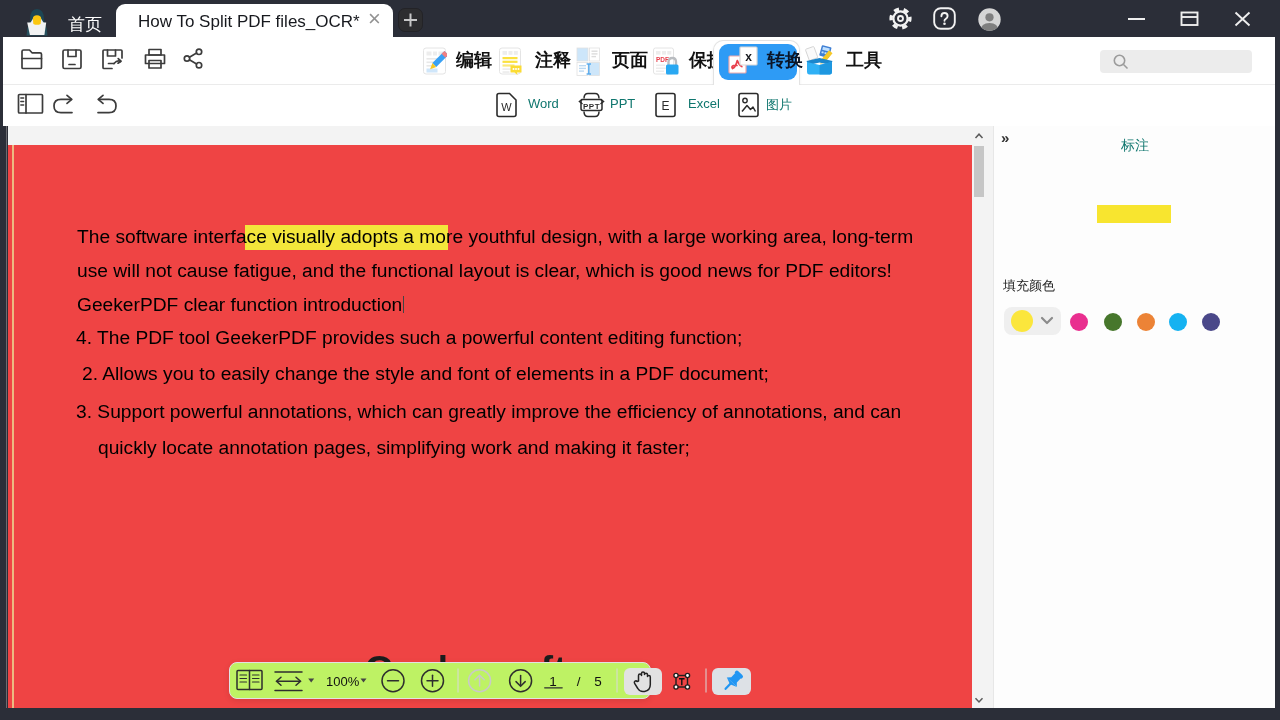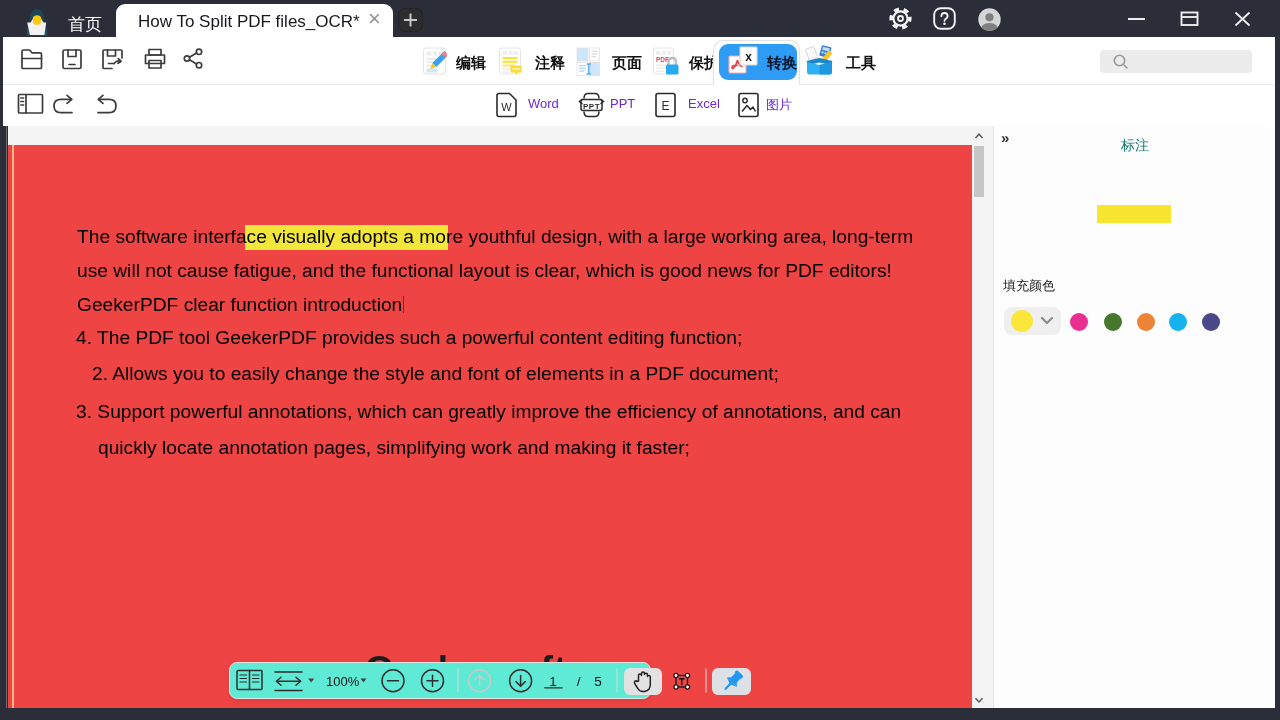--- a/index.html
+++ b/index.html
@@ -8,48 +8,48 @@
 .abs { position:absolute; }
 
 #titlebar { position:absolute; left:0; top:0; width:1280px; height:37px; background:#2b2e38; }
 #hometxt { position:absolute; left:68px; top:13px; color:#fff; font-size:17px; }
 #tab { position:absolute; left:116px; top:4px; width:277px; height:33px; background:#fff; border-radius:9px 9px 0 0; }
 #tabtxt { position:absolute; left:22px; top:8px; font-size:17px; color:#17191e; font-weight:500; white-space:nowrap; }
 #tabx { position:absolute; left:252px; top:2px; font-size:22px; color:#929292; font-weight:300; }
 #plusbtn { position:absolute; left:398px; top:8px; width:25px; height:24px; background:#2d2d2f; border-radius:7px; border:1px solid #232327; }
 
 #row1 { position:absolute; left:3px; top:37px; width:1272px; height:48px; background:#fff; border-bottom:1px solid #ebebeb; }
-.tbtxt { position:absolute; top:17px; font-size:15px; color:#111; font-weight:700;font-family:Liberation Mono, monospace; }
+.tbtxt { position:absolute; top:11px; font-size:18px; color:#111; font-weight:700;font-family:Liberation Mono, monospace; }
 #convtab { position:absolute; left:710px; top:3px; width:87px; height:45px; background:#fff; border:1px solid #e3e3e3; border-bottom:none; border-radius:10px 10px 0 0; box-shadow:0 1px 3px rgba(0,0,0,0.06); }
 #convbtn { position:absolute; left:716px; top:7px; width:78px; height:36px; background:#2e9bf5; border-radius:9px; }
 #searchbox { position:absolute; left:1097px; top:13px; width:152px; height:23px; background:#ececec; border-radius:4px; }
 
 #row2 { position:absolute; left:3px; top:85px; width:1272px; height:41px; background:#fff; }
-.r2txt { position:absolute; top:11px; font-size:13px; color:#6d28d9; }
+.r2txt { position:absolute; top:11px; font-size:13px; color:#0f766e; }
 
 #content { position:absolute; left:8px; top:126px; width:985px; height:582px; background:#f3f3f3; }
 #page { position:absolute; left:0; top:19px; width:964px; height:563px; background:#ef4444; }
 #leftstrip { position:absolute; left:0; top:126px; width:7px; height:582px; background:#2b2e38; border-right:1px solid #6b6b70; }
 .docline { position:absolute; font-size:19.2px; color:#000; white-space:nowrap; line-height:20px; }
 #hilite { position:absolute; left:237px; top:80px; width:203px; height:25px; background:#f3e63b; }
 #bigheading { position:absolute; left:357px; top:505px; font-size:37px; font-weight:700; color:#1c1c1c; white-space:nowrap; line-height:40px; letter-spacing:0.9px; }
 #cursor { position:absolute; left:395px; top:151px; width:1px; height:17px; background:#444; }
 
 #vsb { position:absolute; left:965px; top:0; width:12px; height:582px; }
 #vsbthumb { position:absolute; left:0.5px; top:20px; width:10px; height:51px; background:#c6c6c6; }
 
 #panel { position:absolute; left:993px; top:126px; width:282px; height:582px; background:#fdfdfd; border-left:1px solid #e7e7e7; }
 #paneltitle { position:absolute; left:0; top:11px; width:282px; text-align:center; font-size:14px; color:#0f766e; }
 #collapse { position:absolute; left:7px; top:3px; font-size:15px; color:#333; font-weight:700; }
 #swatch { position:absolute; left:103px; top:79px; width:74px; height:18px; background:#f8e52f; }
 #filllabel { position:absolute; left:9px; top:151px; font-size:13px; color:#222; }
 #dropdown { position:absolute; left:10px; top:181px; width:57px; height:28px; background:#efefef; border-radius:8px; }
 .cdot { position:absolute; top:187px; width:18px; height:18px; border-radius:50%; }
 
-#btoolbar { position:absolute; left:229px; top:662px; width:422px; height:37px; background:#5eead4; border:1px solid #e2e2e2; border-radius:8px; box-shadow:0 2px 6px rgba(0,0,0,0.10); }
+#btoolbar { position:absolute; left:229px; top:662px; width:422px; height:37px; background:#bef264; border:1px solid #e2e2e2; border-radius:8px; box-shadow:0 2px 6px rgba(0,0,0,0.10); }
 #handbtn { position:absolute; left:394px; top:5px; width:38px; height:27px; background:#e2e2e2; border-radius:6px; }
 #pinbtn { position:absolute; left:482px; top:5px; width:39px; height:27px; background:#dde1e6; border-radius:6px; }
 
 #rightstrip { position:absolute; left:1275px; top:0; width:5px; height:720px; background:#2b2e38; }
 #bottomstrip { position:absolute; left:0; top:708px; width:1280px; height:12px; background:#2b2e38; }
 </style>
 </head>
 <body>
 <div id="app">
 
@@ -270,21 +270,21 @@
   </div>
 
   <div id="content">
     <div id="page">
         <div style="position:absolute;left:4px;top:0;width:1.5px;height:563px;background:rgba(235,225,150,0.75);"></div>
       <div id="hilite"></div>
       <div class="docline" style="left:69px;top:82px">The software interface visually adopts a more youthful design, with a large working area, long-term</div>
       <div class="docline" style="left:69px;top:116px">use will not cause fatigue, and the functional layout is clear, which is good news for PDF editors!</div>
       <div class="docline" style="left:69px;top:150px">GeekerPDF clear function introduction</div>
       <div class="docline" style="left:68px;top:183px">4. The PDF tool GeekerPDF provides such a powerful content editing function;</div>
-      <div class="docline" style="left:84px;top:219px">2. Allows you to easily change the style and font of elements in a PDF document;</div>
+      <div class="docline" style="left:74px;top:219px">2. Allows you to easily change the style and font of elements in a PDF document;</div>
       <div class="docline" style="left:68px;top:257px">3. Support powerful annotations, which can greatly improve the efficiency of annotations, and can</div>
       <div class="docline" style="left:90px;top:293px">quickly locate annotation pages, simplifying work and making it faster;</div>
       <div id="cursor"></div>
       <div id="bigheading">Geekersoft</div>
     </div>
     <div id="vsb">
       <svg style="position:absolute;left:1px;top:6px" width="10" height="8" viewBox="0 0 10 8">
           <polyline points="1.5,6 5,2.2 8.5,6" fill="none" stroke="#5a5a5a" stroke-width="1.5"></polyline>
         </svg>
       <div id="vsbthumb"></div>

